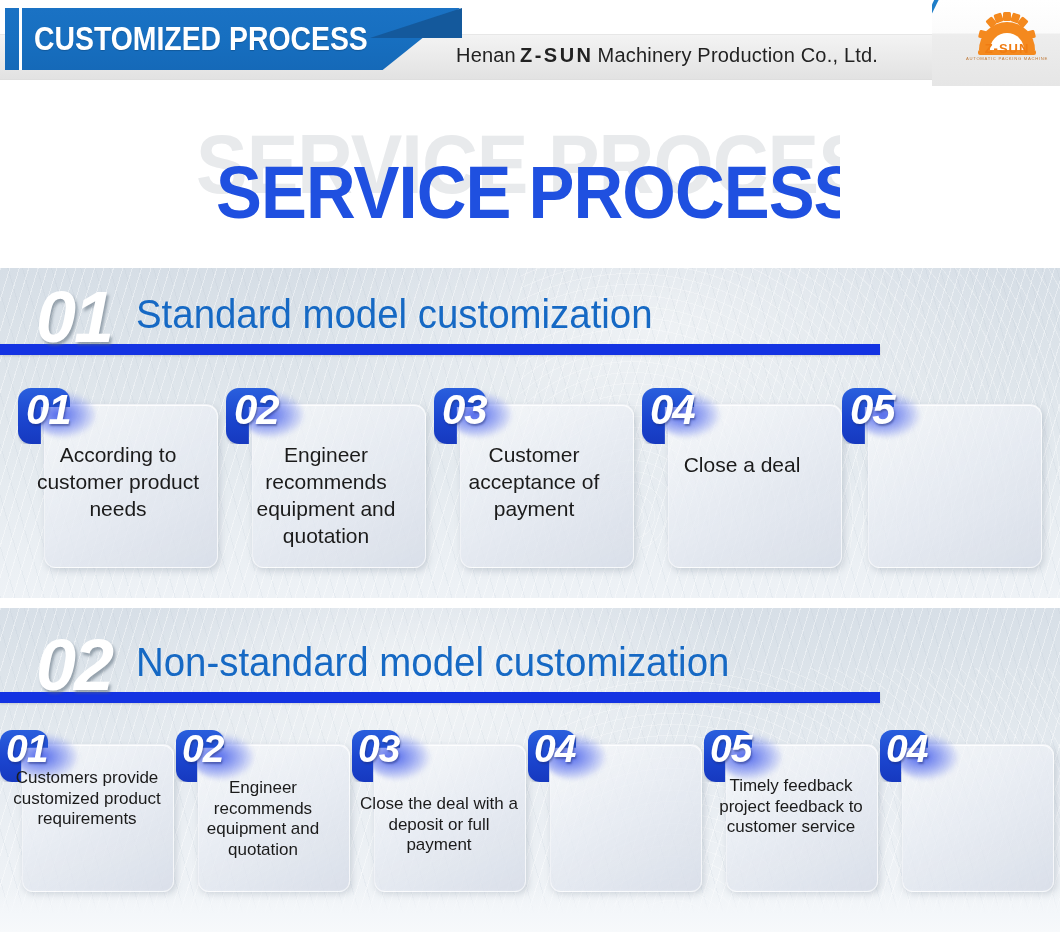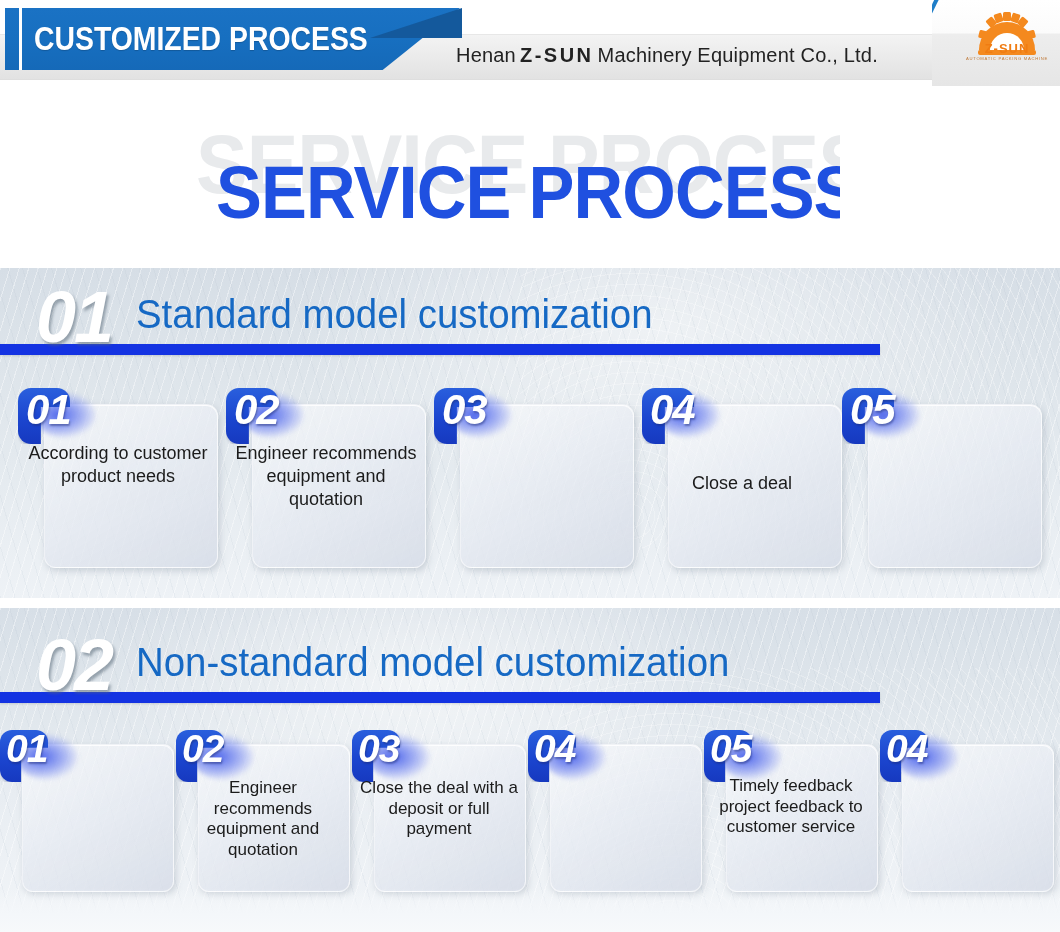--- a/index.html
+++ b/index.html
@@ -330,21 +330,21 @@
     position: absolute;
     left: 8px;
     right: 8px;
     text-align: center;
     color: #1b1b1b;
     line-height: 1.28;
   }
 
   
   .row1 .card { width: 200px; height: 180px; }
-  .row1 .card-text { top: 54px; font-size: 18px; }
+  .row1 .card-text { top: 54px; font-size: 21px; }
 
   
   .row2 .card { width: 174px; height: 162px; }
   .row2 .card-body { left: 22px; top: 14px; border-radius: 11px; }
   .row2 .card-badge { width: 48px; height: 52px; border-radius: 12px 12px 0 12px; }
   .row2 .card-num { font-size: 39px; left: 6px; top: -3px; }
   .row2 .card-text { top: 44px; font-size: 17px; line-height: 1.22; }
 
   .sec-gap {
     position: absolute;
@@ -370,21 +370,21 @@
 <div id="page">
 
   <div class="header">
     <div class="header-greystrip"></div>
 
     <div class="header-banner"></div>
     <div class="header-banner-dark"></div>
     <div class="header-banner-stripe"></div>
     <div class="header-title">CUSTOMIZED PROCESS</div>
 
-    <div class="header-company"><span>Henan</span><span class="zsun">Z-SUN</span><span>Machinery Equipment Co., Ltd.</span></div>
+    <div class="header-company"><span>Henan</span><span class="zsun">Z-SUN</span><span>Machinery Production Co., Ltd.</span></div>
 
     <div class="logo-wrap">
       <div class="logo-bg"></div>
       <div class="logo-slash"></div>
       <svg class="logo-mark" viewBox="0 0 74 64">
         <g fill="#f4891e">
           <rect x="33" y="2" width="8" height="9" rx="1.5"></rect>
           <rect x="33" y="2" width="8" height="9" rx="1.5" transform="rotate(40 37 31)"></rect>
           <rect x="33" y="2" width="8" height="9" rx="1.5" transform="rotate(-40 37 31)"></rect>
           <rect x="33" y="2" width="8" height="9" rx="1.5" transform="rotate(75 37 31)"></rect>
@@ -433,28 +433,29 @@
         <div class="card-badge"></div>
         <div class="card-num">02</div>
         <div class="card-text">Engineer recommends equipment and quotation</div>
       </div>
 
       <div class="card" style="left:434px;">
         <div class="card-body"></div>
         <div class="card-badge-glow"></div>
         <div class="card-badge"></div>
         <div class="card-num">03</div>
+        <div class="card-text">Customer acceptance of payment</div>
       </div>
 
       <div class="card" style="left:642px;">
         <div class="card-body"></div>
         <div class="card-badge-glow"></div>
         <div class="card-badge"></div>
         <div class="card-num">04</div>
-        <div class="card-text" style="top:84px;">Close a deal</div>
+        <div class="card-text" style="top:64px;">Close a deal</div>
       </div>
 
       <div class="card" style="left:842px;">
         <div class="card-body"></div>
         <div class="card-badge-glow"></div>
         <div class="card-badge"></div>
         <div class="card-num">05</div>
       </div>
 
     </div>
@@ -473,36 +474,37 @@
       <div class="sec-title">Non-standard model customization</div>
     </div>
 
     <div class="cards row2" style="top:122px;">
 
       <div class="card" style="left:0px;">
         <div class="card-body"></div>
         <div class="card-badge-glow"></div>
         <div class="card-badge"></div>
         <div class="card-num">01</div>
+        <div class="card-text" style="top:38px;">Customers provide customized product requirements</div>
       </div>
 
       <div class="card" style="left:176px;">
         <div class="card-body"></div>
         <div class="card-badge-glow"></div>
         <div class="card-badge"></div>
         <div class="card-num">02</div>
         <div class="card-text" style="top:48px;">Engineer recommends equipment and quotation</div>
       </div>
 
       <div class="card" style="left:352px;">
         <div class="card-body"></div>
         <div class="card-badge-glow"></div>
         <div class="card-badge"></div>
         <div class="card-num">03</div>
-        <div class="card-text" style="top:48px;">Close the deal with a deposit or full payment</div>
+        <div class="card-text" style="top:64px;">Close the deal with a deposit or full payment</div>
       </div>
 
       <div class="card" style="left:528px;">
         <div class="card-body"></div>
         <div class="card-badge-glow"></div>
         <div class="card-badge"></div>
         <div class="card-num">04</div>
       </div>
 
       <div class="card" style="left:704px;">

